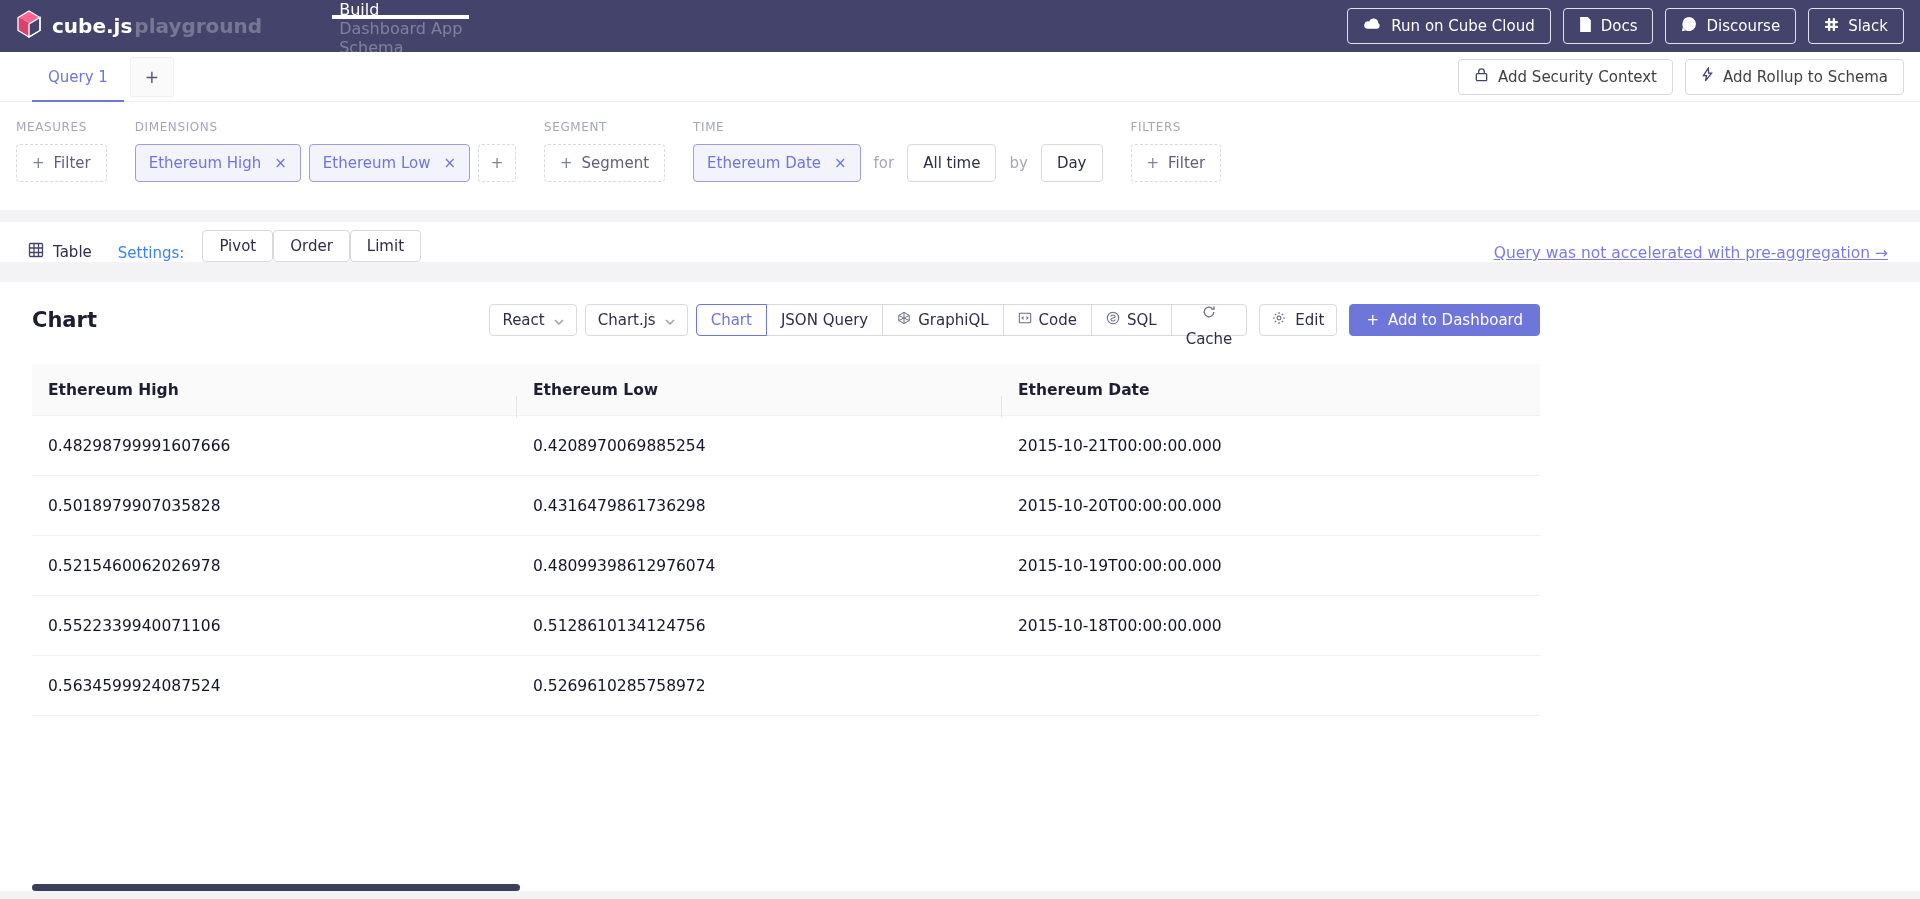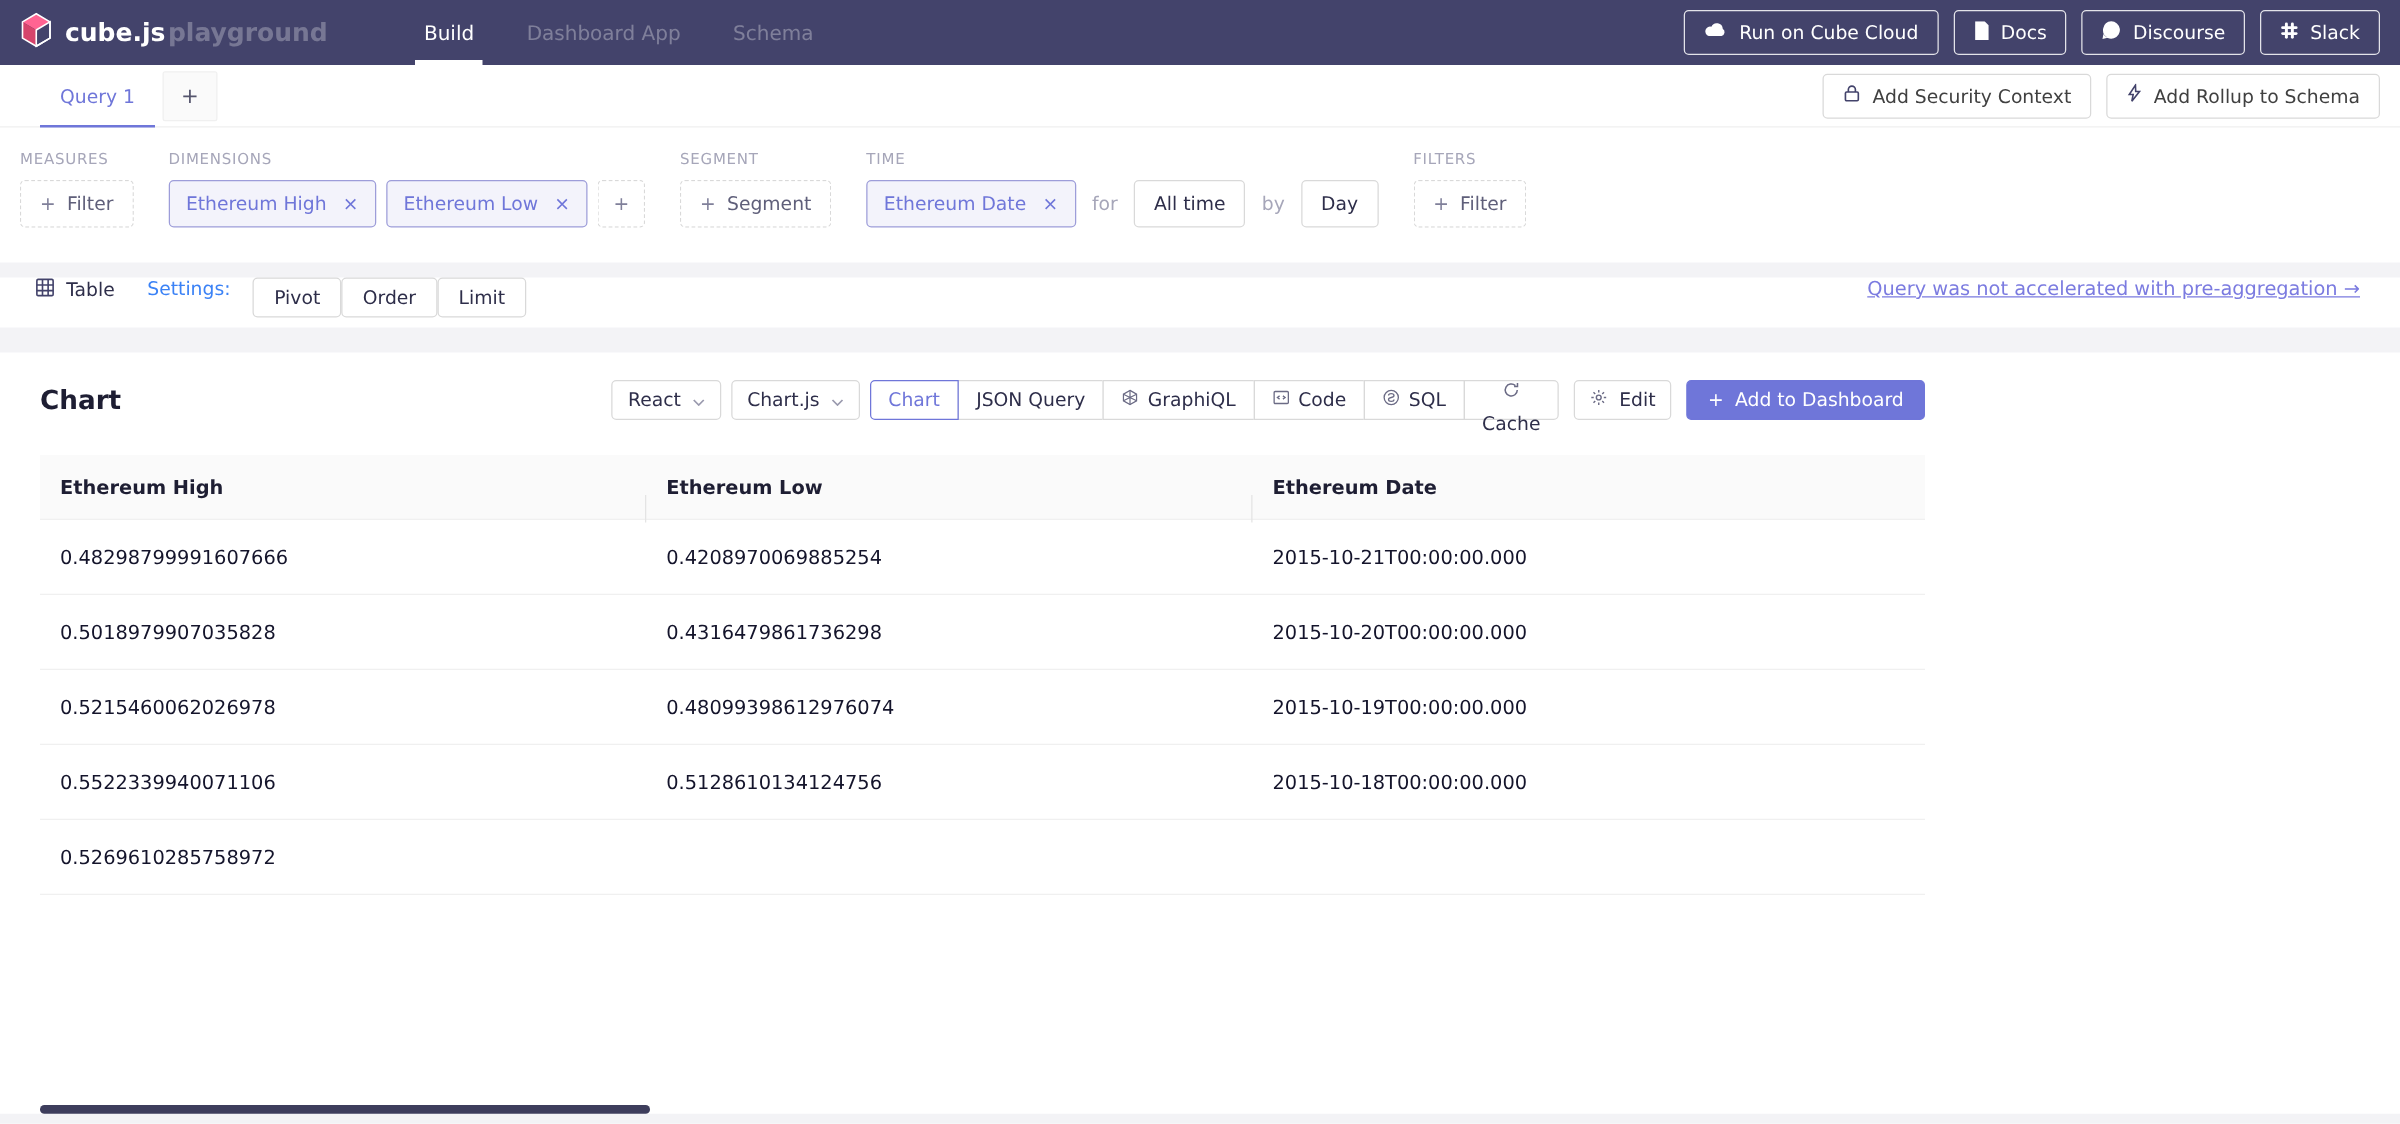--- a/index.html
+++ b/index.html
@@ -10,21 +10,21 @@
     color: #14142B;
     overflow: hidden;
     position: relative;
   }
 
   
   .navbar { height: 52px; background: #43436B; display: flex; align-items: stretch; padding: 0 16px; }
   .brand { display: flex; align-items: center; gap: 10px; }
   .brand-name { font-size: 20px; font-weight: bold; color: #fff; }
   .brand-suffix { font-size: 20px; font-weight: bold; color: rgba(255,255,255,0.28); margin-left: 2px; }
-  .nav-links { display: flex; margin-left: 56px; }
+  .nav-links { display: flex; margin-left: 56px; flex-direction: column; }
   .nav-link { position: relative; display: flex; align-items: center; padding: 0 21px; font-size: 16px;
               color: rgba(255,255,255,0.32); cursor: pointer; }
   .nav-link.active { color: #fff; font-weight: 500; }
   .nav-link.active::after { content: ""; position: absolute; left: 14px; right: 14px; bottom: 0; height: 4px; background: #fff; }
   .nav-actions { margin-left: auto; display: flex; align-items: center; gap: 12px; }
   .nav-btn { height: 36px; display: inline-flex; align-items: center; gap: 9px; padding: 0 15px;
              border: 1px solid rgba(255,255,255,0.85); border-radius: 4px; color: #fff; font-size: 15px;
              background: transparent; cursor: pointer; white-space: nowrap; }
 
   
@@ -50,21 +50,21 @@
   .plus-glyph { color: #80809A; font-size: 15px; }
   .chip { height: 38px; display: inline-flex; align-items: center; gap: 13px; padding: 0 13px;
           background: #F3F3FB; border: 1px solid #9D9DD9; border-radius: 4px; font-size: 15px; color: #6F76D9;
           cursor: pointer; white-space: nowrap; }
   .chip .close { font-size: 15px; color: #6F76D9; cursor: pointer; }
   .btn-plain { height: 38px; display: inline-flex; align-items: center; padding: 0 15px; background: #fff;
                border: 1px solid #D9D9D9; border-radius: 4px; font-size: 15px; color: #2E2E4A; cursor: pointer; white-space: nowrap; }
   .conj { color: #A6A6B9; font-size: 15px; margin: 0 5px; }
 
   
-  .settings-row { background: #fff; height: 40px; margin-top: 12px; display: flex; align-items: flex-start;
+  .settings-row { background: #fff; height: 40px; margin-top: 12px; display: flex; align-items: flex-end;
                   padding: 0 32px 0 28px; }
   .chart-type { display: inline-flex; align-items: center; gap: 9px; font-size: 15px; color: #2E2E4A; cursor: pointer; }
   .settings-label { color: #3b82f6; font-size: 15px; margin-left: 26px; }
   .settings-buttons { display: flex; margin-left: 18px; }
   .btn-small { height: 32px; display: inline-flex; align-items: center; padding: 0 16px; border: 1px solid #D9D9D9;
                border-radius: 4px; background: #fff; font-size: 15px; color: #2E2E4A; cursor: pointer; }
   .preagg-link { margin-left: auto; color: #7B7BE0; font-size: 15.5px; text-decoration: underline; cursor: pointer; }
 
   
   .chart-card { background: #fff; margin-top: 20px; height: 609px; padding: 16px 32px 0; position: relative; }
@@ -394,18 +394,19 @@
       <div class="td col1">0.5215460062026978</div>
       <div class="td col2">0.48099398612976074</div>
       <div class="td col3">2015-10-19T00:00:00.000</div>
     </div>
     <div class="tr">
       <div class="td col1">0.5522339940071106</div>
       <div class="td col2">0.5128610134124756</div>
       <div class="td col3">2015-10-18T00:00:00.000</div>
     </div>
     <div class="tr">
+      <div class="td col1">0.5634599924087524</div>
       <div class="td col2">0.5269610285758972</div>
     </div>
   </div>
 
   <div class="scroll-thumb"></div>
 </div>
 
 </body></html>

